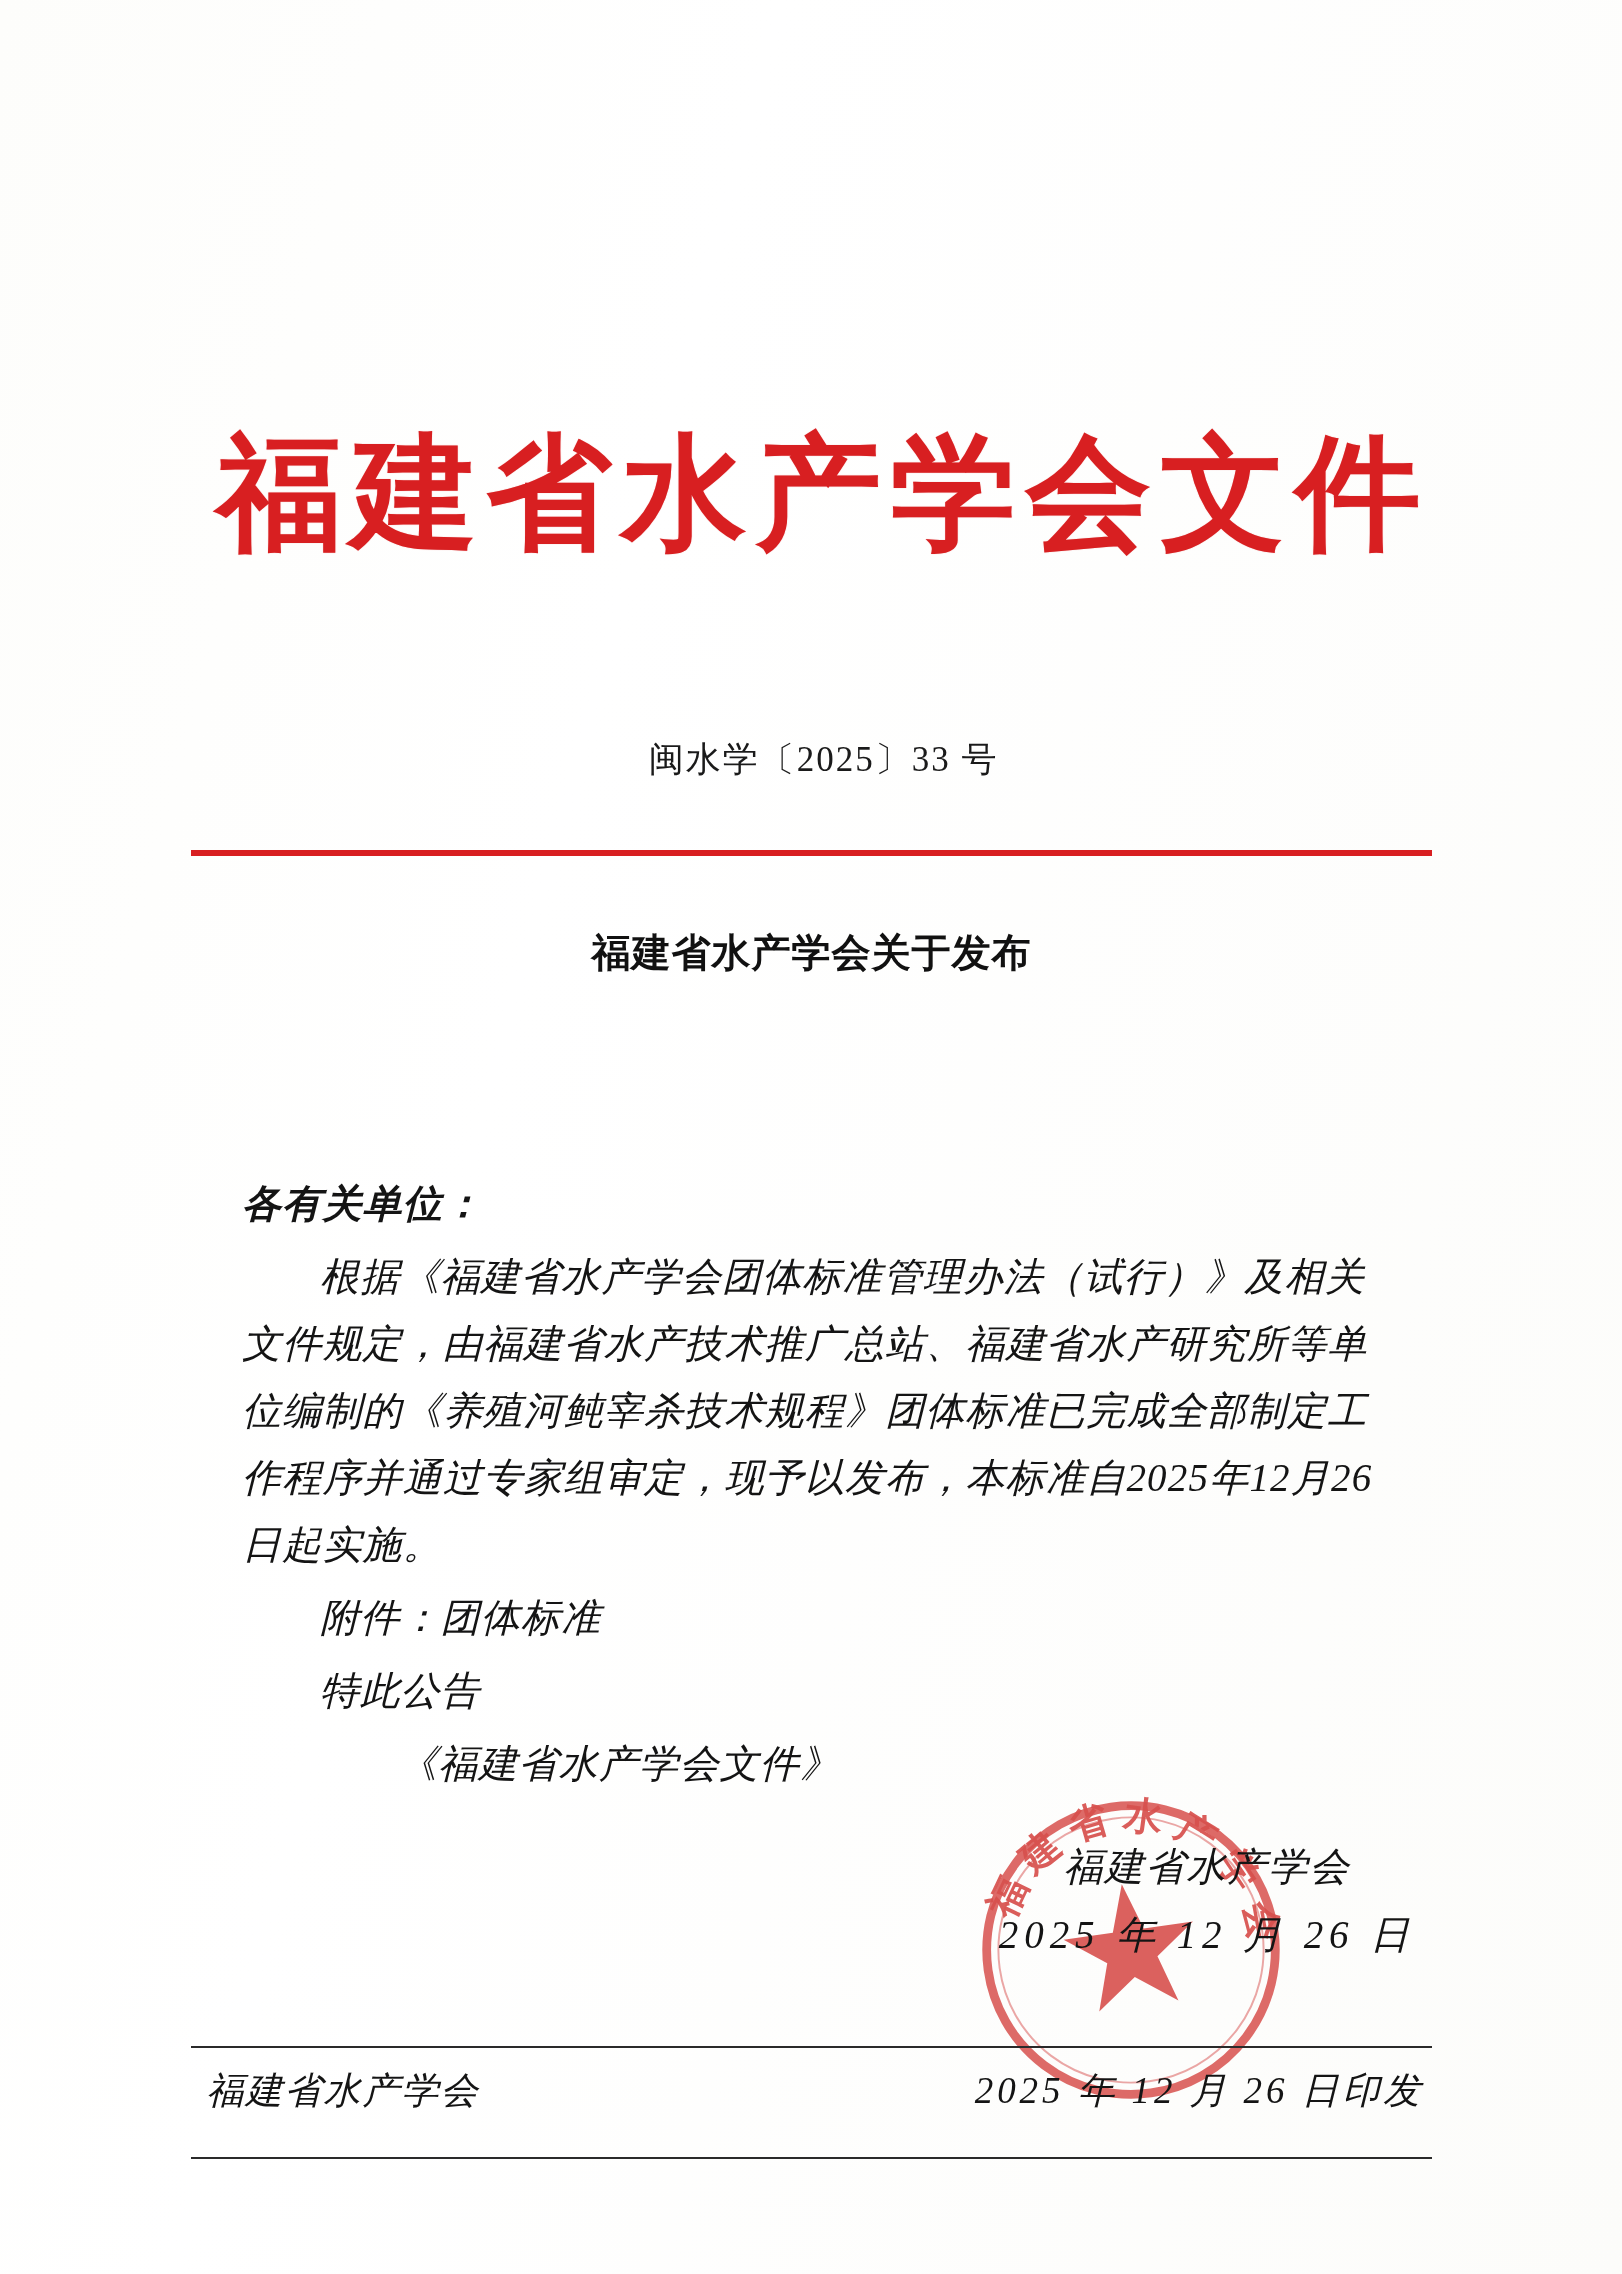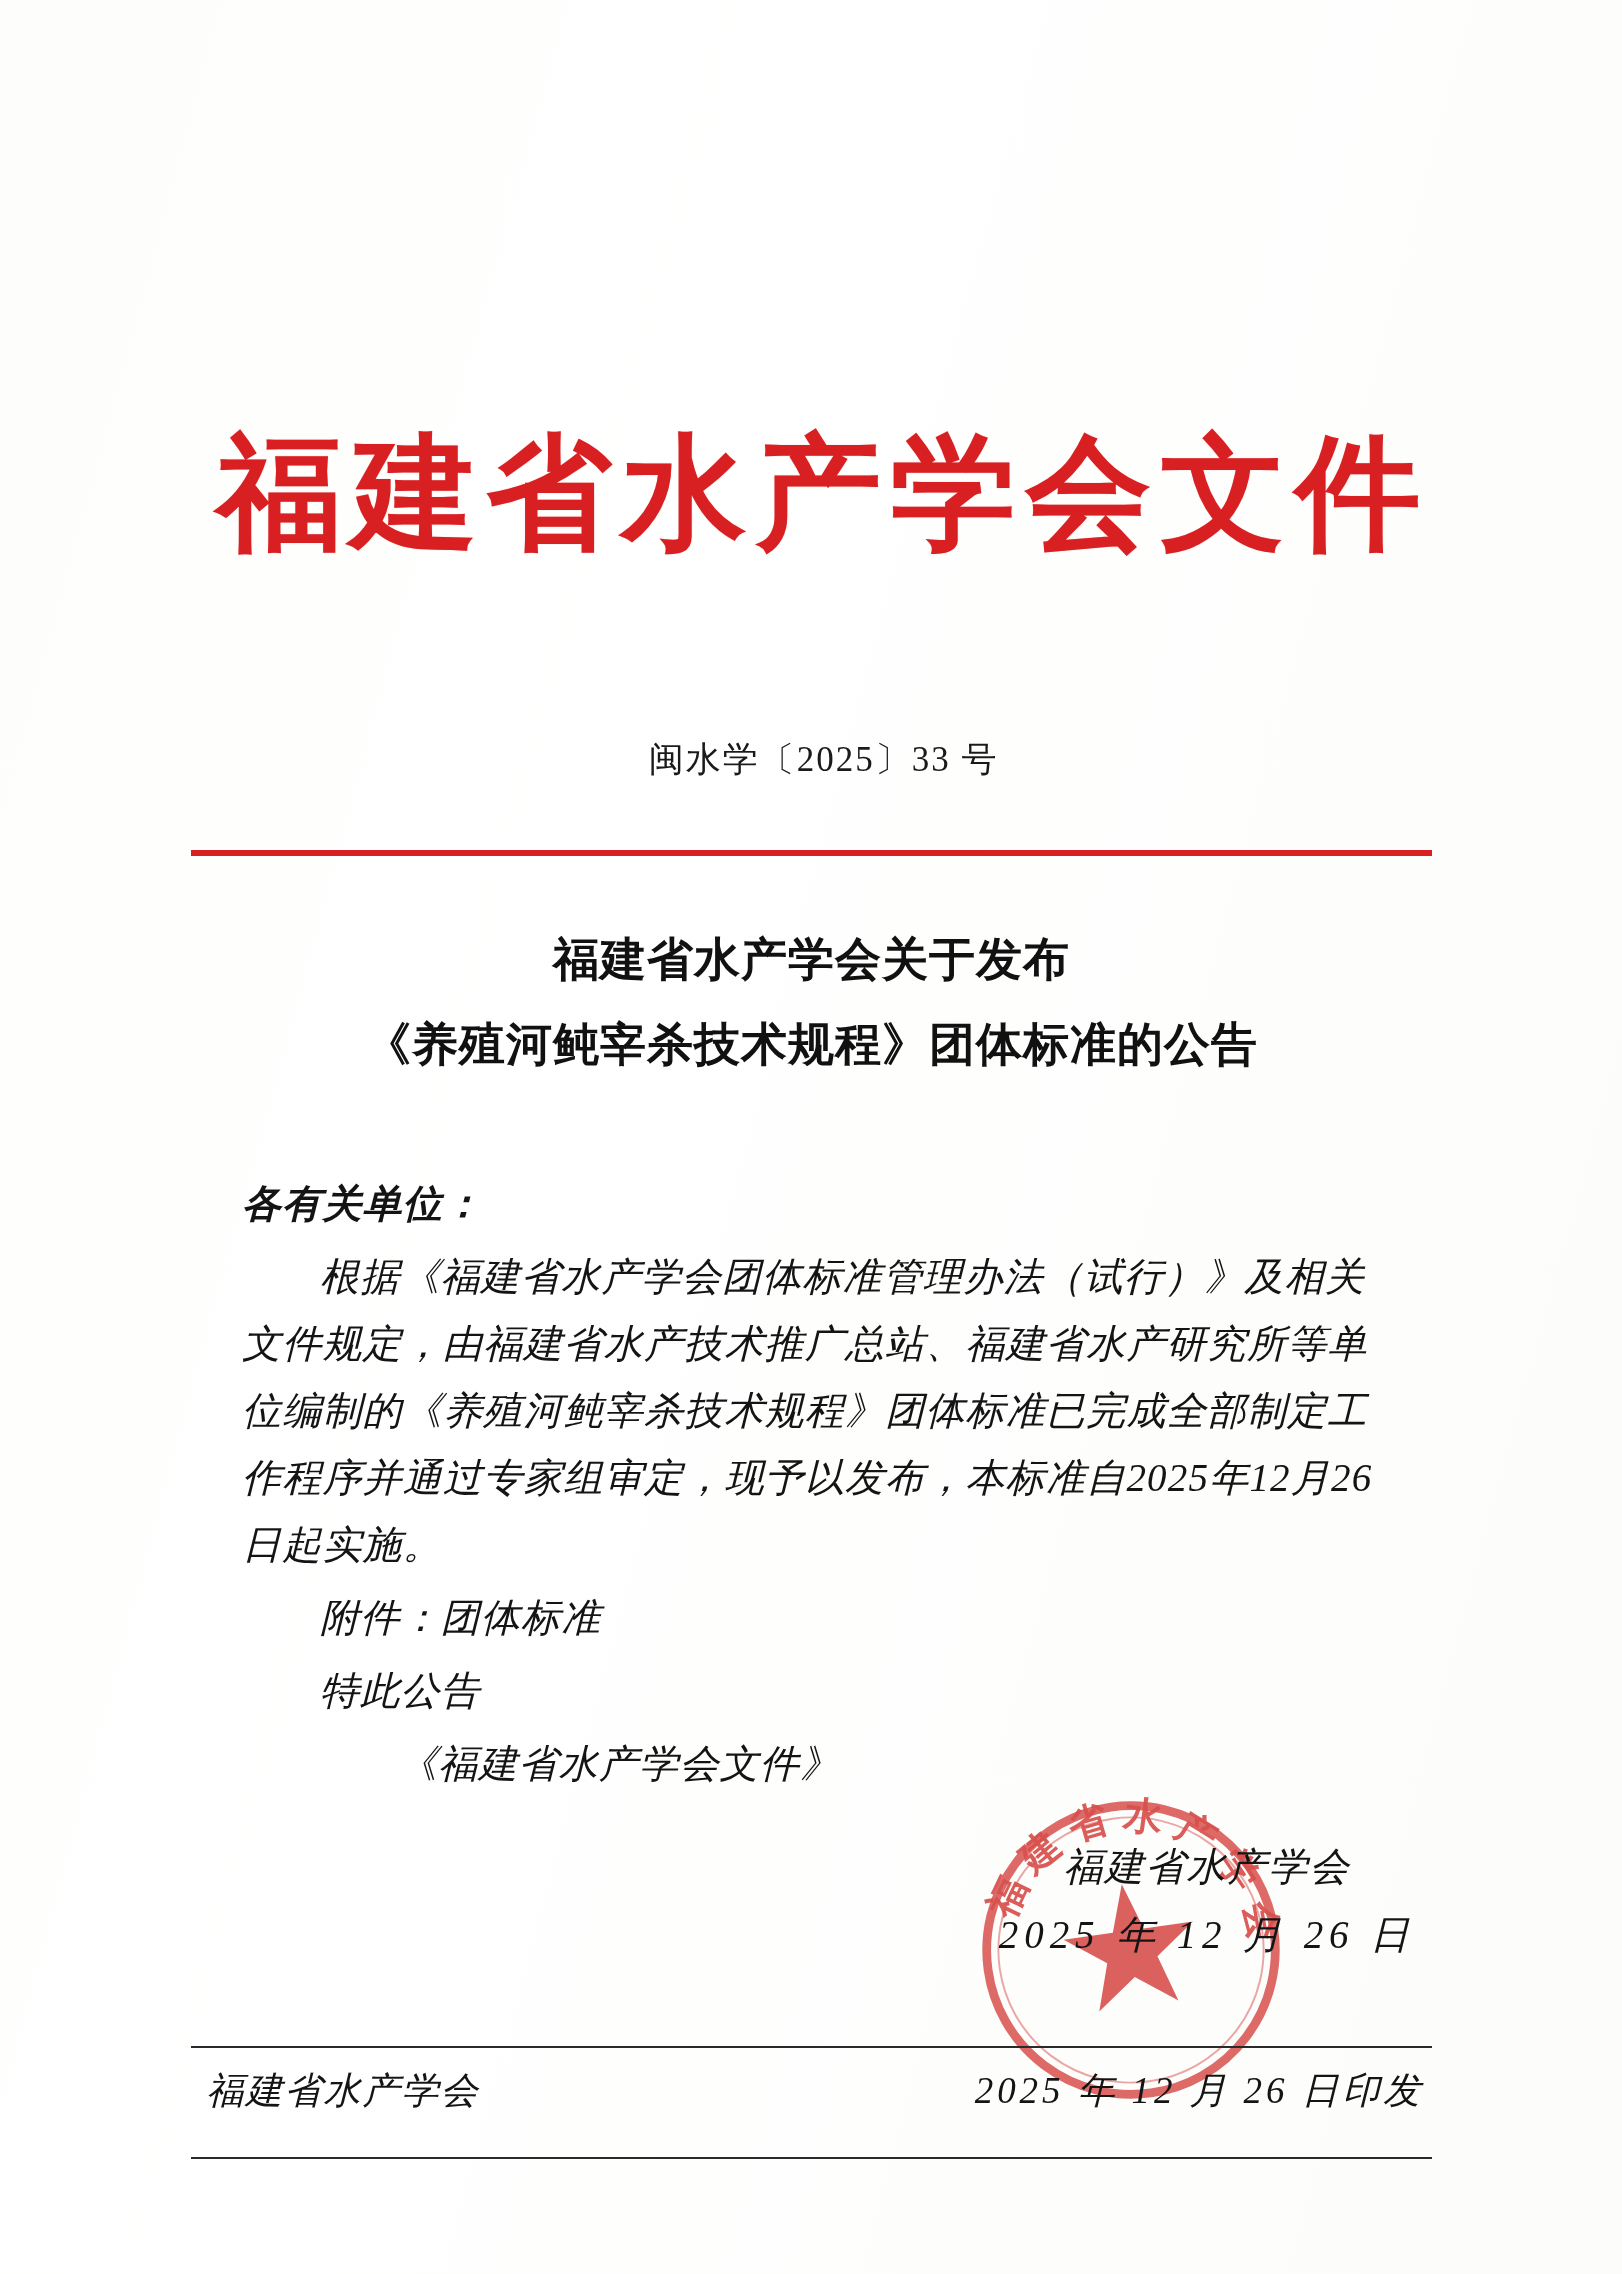--- a/index.html
+++ b/index.html
@@ -71,21 +71,21 @@
 
   
   .headline {
     position: absolute;
     left: 191px;
     top: 917px;
     width: 1241px;
     text-align: center;
     font-family: "Liberation Sans", "DejaVu Sans", sans-serif;
     font-weight: bold;
-    font-size: 46px;
+    font-size: 39px;
     line-height: 1.85;
     letter-spacing: 1px;
     color: #111;
   }
   .headline .l2 { display: block; }
 
   
   .body-text {
     position: absolute;
     left: 242px;
@@ -172,21 +172,20 @@
   <div class="sheet">
 
     <div class="doc-title">福建省水产学会文件</div>
 
     <div class="doc-number">闽水学〔2025〕33 号</div>
 
     <div class="red-rule"></div>
 
     <div class="headline">
       <span class="l1">福建省水产学会关于发布</span>
-      <span class="l2">《养殖河鲀宰杀技术规程》团体标准的公告</span>
     </div>
 
     <div class="body-text">
       <p class="salutation">各有关单位：</p>
       <p class="indent">根据《福建省水产学会团体标准管理办法（试行）》及相关文件规定，由福建省水产技术推广总站、福建省水产研究所等单位编制的《养殖河鲀宰杀技术规程》团体标准已完成全部制定工作程序并通过专家组审定，现予以发布，本标准自2025年12月26日起实施。</p>
       <p class="indent">附件：团体标准</p>
       <p class="indent">特此公告</p>
       <p class="attach-line">《福建省水产学会文件》</p>
     </div>
 

